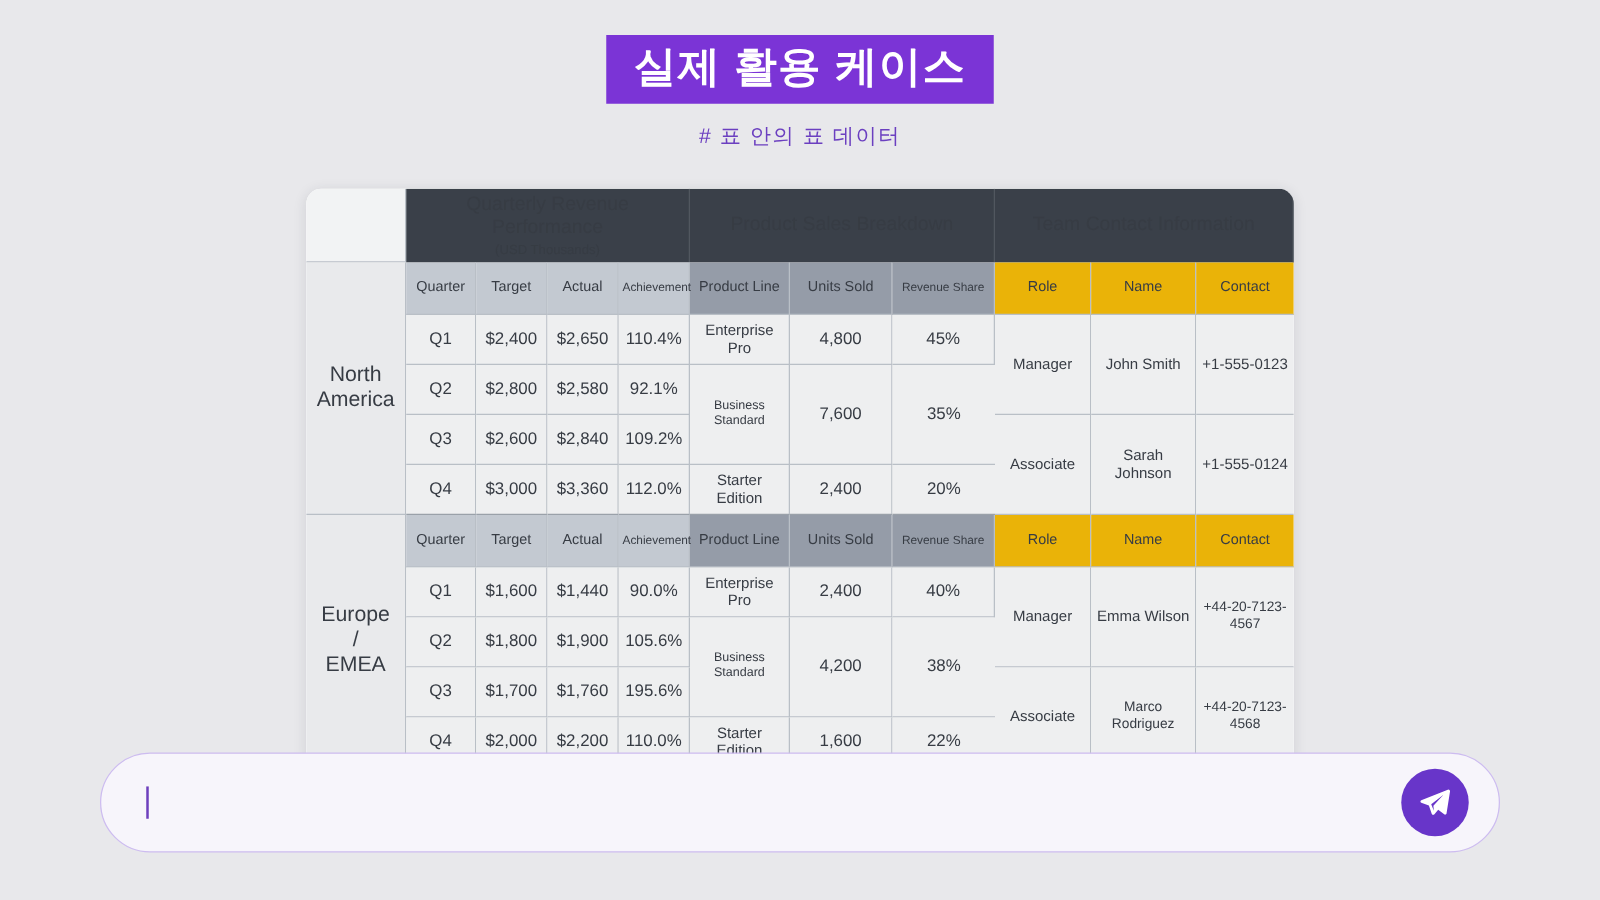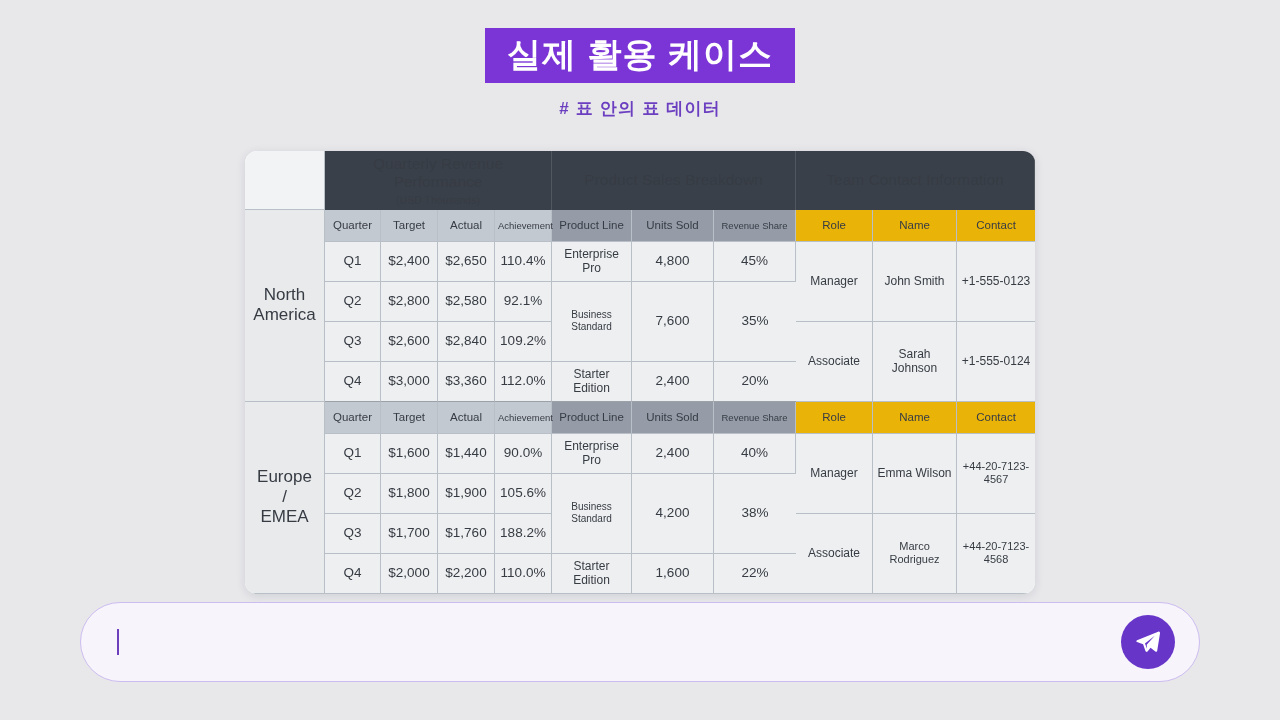--- a/index.html
+++ b/index.html
@@ -33,21 +33,21 @@
     font-weight: 700;
     letter-spacing: 1px;
     padding: 7px 22px 10px 22px;
     line-height: 1.12;
   }
 
   .subtitle {
     margin-top: 14px;
     color: #6b3fc0;
     font-size: 17px;
-    font-weight: 700;
+    font-weight: 400;
     letter-spacing: 1.2px;
   }
 
   
   .card-wrap {
     position: absolute;
     left: 245px;
     top: 151px;
     width: 790px;
   }
@@ -94,21 +94,21 @@
   }
   .group-head .gh-sub {
     display: block;
     font-size: 10.5px;
     opacity: 0.92;
     margin-top: 2px;
   }
 
   
   .subhead {
-    height: 32px;
+    height: 42px;
     font-size: 11.5px;
     color: #3d434b;
     padding: 2px 3px;
   }
   .subhead.tone-a { background: #c3c9d1; }   
   .subhead.tone-b { background: #959ca8; }   
   .subhead.tone-c { background: #eab308; }   
   .subhead.small  { font-size: 9.5px; }
 
   
@@ -333,21 +333,21 @@
         <div>Standard</div>
       </td>
       <td class="data-cell" rowspan="2">4,200</td>
       <td class="data-cell" rowspan="2">38%</td>
     </tr>
 
     <tr>
       <td class="data-cell">Q3</td>
       <td class="data-cell">$1,700</td>
       <td class="data-cell">$1,760</td>
-      <td class="data-cell">188.2%</td>
+      <td class="data-cell">195.6%</td>
 
       <td class="data-cell medium" rowspan="2">Associate</td>
       <td class="data-cell tiny" rowspan="2">Marco Rodriguez</td>
       <td class="data-cell tiny" rowspan="2">+44-20-7123-4568</td>
     </tr>
 
     <tr>
       <td class="data-cell">Q4</td>
       <td class="data-cell">$2,000</td>
       <td class="data-cell">$2,200</td>

